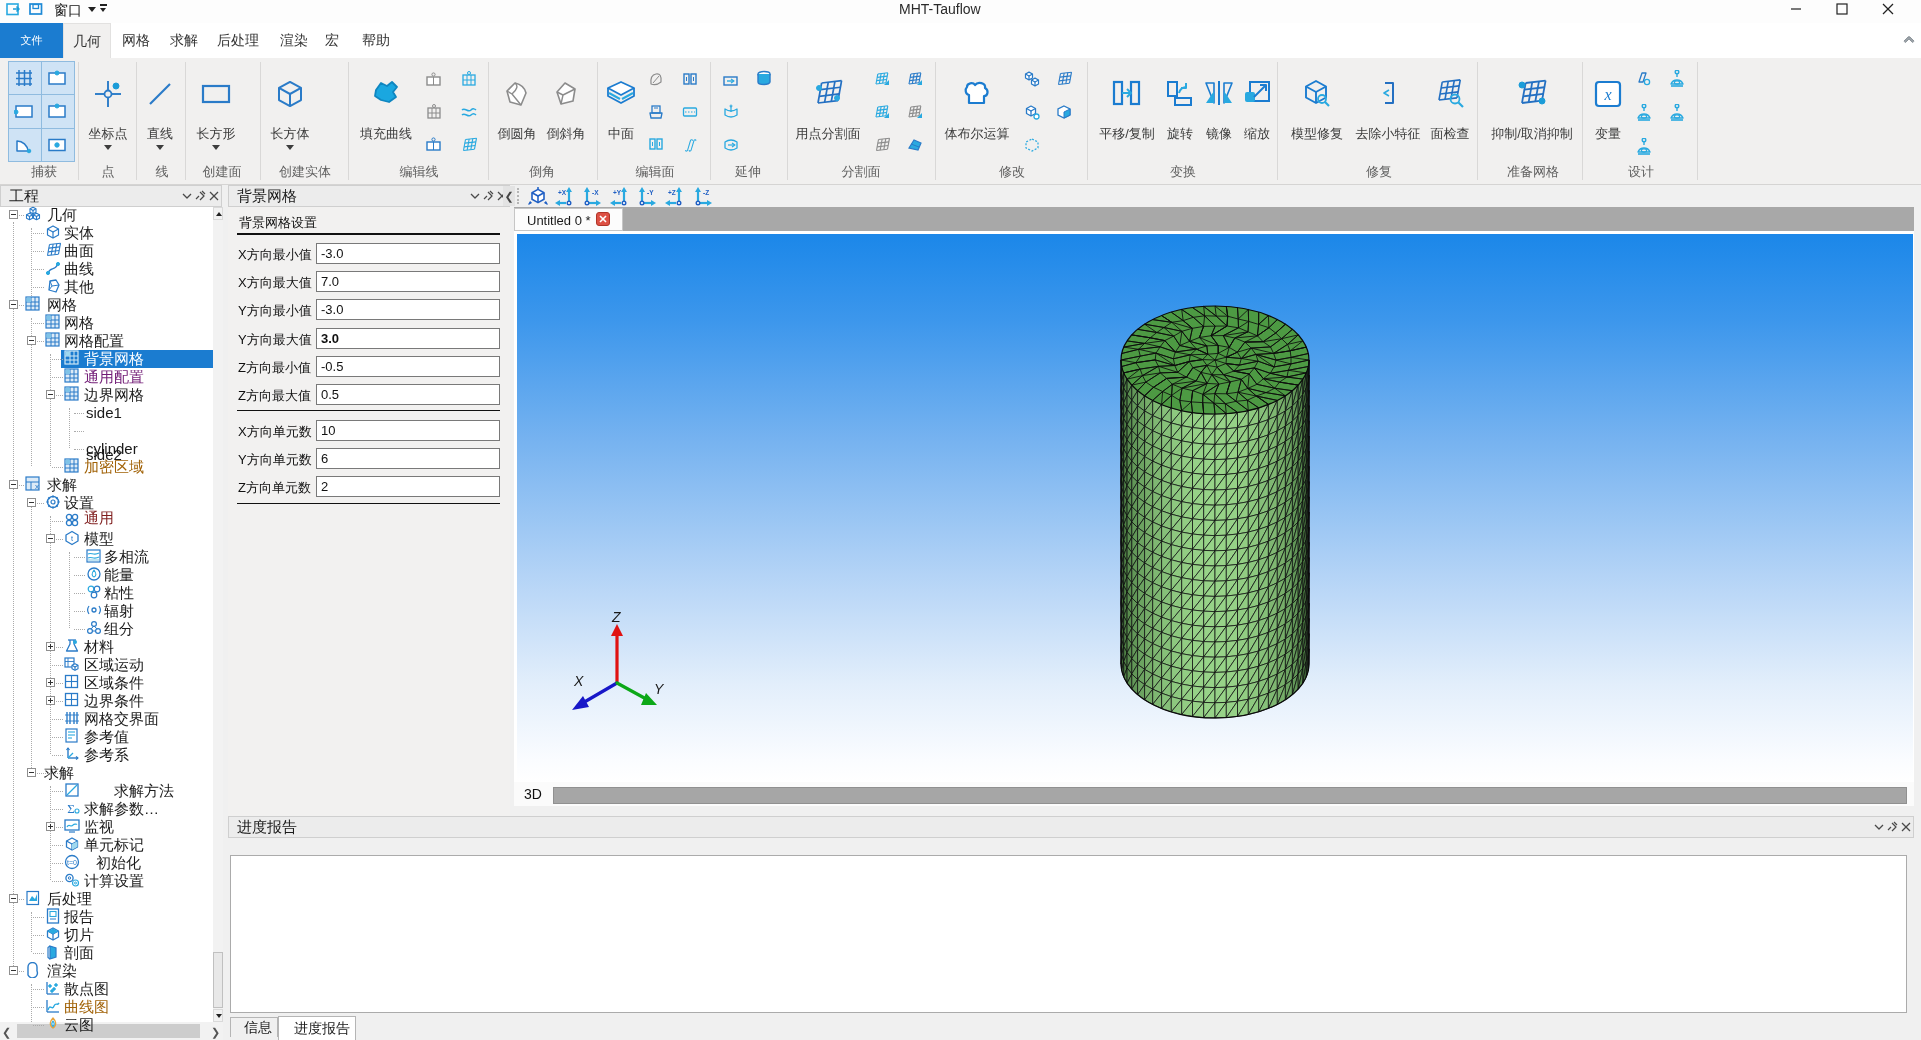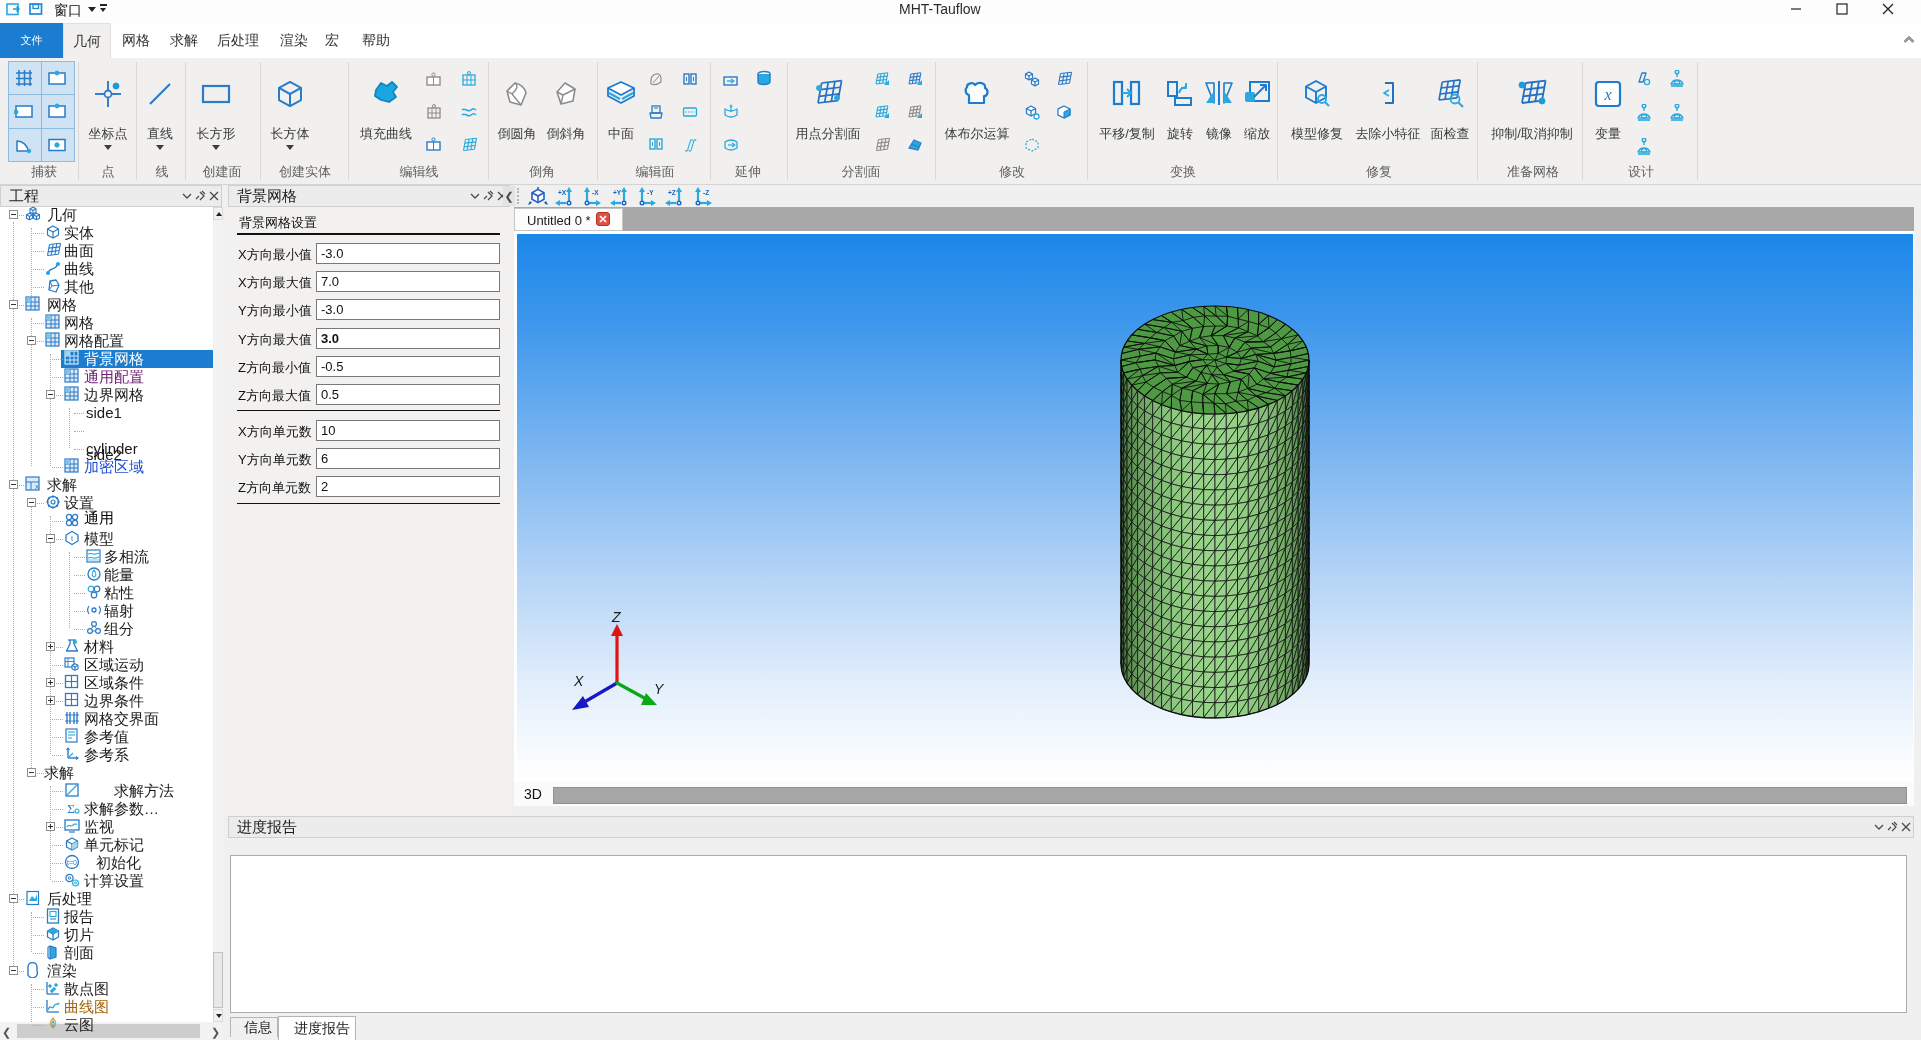--- a/index.html
+++ b/index.html
@@ -633,21 +633,21 @@
 <div class="treetxt" style="left:86px;top:439.5px;color:#1a1a1a;">cylinder</div>
 <div class="doth" style="left:52px;top:466.5px;width:11px;"></div>
 <svg width="16" height="16" viewBox="0 0 16 16" style="position:absolute;left:64px;top:458px;">
     <rect x="1" y="1" width="13" height="13" rx="0" stroke="#2a7bc8" stroke-width="1.2" fill="#ddebf7"></rect>
     <line x1="6" y1="1" x2="6" y2="14" stroke="#2a7bc8" stroke-width="1"></line>
     <line x1="10" y1="1" x2="10" y2="14" stroke="#2a7bc8" stroke-width="1"></line>
     <line x1="1" y1="6" x2="14" y2="6" stroke="#2a7bc8" stroke-width="1"></line>
     <line x1="1" y1="10" x2="14" y2="10" stroke="#2a7bc8" stroke-width="1"></line>
     <rect x="1.5" y="1.5" width="4.5" height="4.5" fill="#7fc3e8"></rect>
   </svg>
-<div class="treetxt" style="left:84px;top:457.5px;color:#1d4ed8;">加密区域</div>
+<div class="treetxt" style="left:84px;top:457.5px;color:#a16207;">加密区域</div>
 <div class="doth" style="left:14px;top:484.5px;width:10px;"></div>
 <div class="ebox" style="left:9px;top:480.0px;">
     <div></div>
   </div>
 <svg width="16" height="16" viewBox="0 0 16 16" style="position:absolute;left:25px;top:476px;">
     <rect x="1" y="1" width="13" height="13" rx="0" stroke="#2a7bc8" stroke-width="1.2" fill="#ddebf7"></rect>
     <line x1="1" y1="6" x2="14" y2="6" stroke="#2a7bc8" stroke-width="1"></line>
     <line x1="6" y1="6" x2="6" y2="14" stroke="#2a7bc8" stroke-width="1"></line>
     <text x="10" y="13" font-size="8" fill="#2a7bc8">x</text>
   </svg>
@@ -669,21 +669,21 @@
     <line x1="12.596194077712557" y1="3.4038059222874404" x2="11.181980515339463" y2="4.818019484660535" stroke="#2a7bc8" stroke-width="1.6"></line>
   </svg>
 <div class="treetxt" style="left:64px;top:493.5px;color:#1a1a1a;">设置</div>
 <div class="doth" style="left:52px;top:520.5px;width:11px;"></div>
 <svg width="16" height="16" viewBox="0 0 16 16" style="position:absolute;left:64px;top:512px;">
     <circle cx="5" cy="5" r="2.6" stroke="#2a7bc8" stroke-width="1.3" fill="none"></circle>
     <circle cx="11" cy="5" r="2.6" stroke="#2a7bc8" stroke-width="1.3" fill="none"></circle>
     <circle cx="5" cy="11" r="2.6" stroke="#2a7bc8" stroke-width="1.3" fill="none"></circle>
     <circle cx="11" cy="11" r="2.6" stroke="#2a7bc8" stroke-width="1.3" fill="none"></circle>
   </svg>
-<div class="treetxt" style="left:84px;top:509px;color:#000000;">通用</div>
+<div class="treetxt" style="left:84px;top:509px;color:#7f1d1d;">通用</div>
 <div class="doth" style="left:51px;top:538.5px;width:12px;"></div>
 <div class="ebox" style="left:46px;top:534.0px;">
     <div></div>
   </div>
 <svg width="16" height="16" viewBox="0 0 16 16" style="position:absolute;left:64px;top:530px;">
     <path d="M8 1.5 L14 5 L14 11 L8 14.5 L2 11 L2 5 Z" stroke="#2a7bc8" stroke-width="1.3" fill="none" stroke-linejoin="round"></path>
     <text x="8" y="11" font-size="7.5" fill="#2a7bc8" text-anchor="middle">t</text>
   </svg>
 <div class="treetxt" style="left:84px;top:529.5px;color:#1a1a1a;">模型</div>
 <div class="doth" style="left:74px;top:556.5px;width:11px;"></div>

